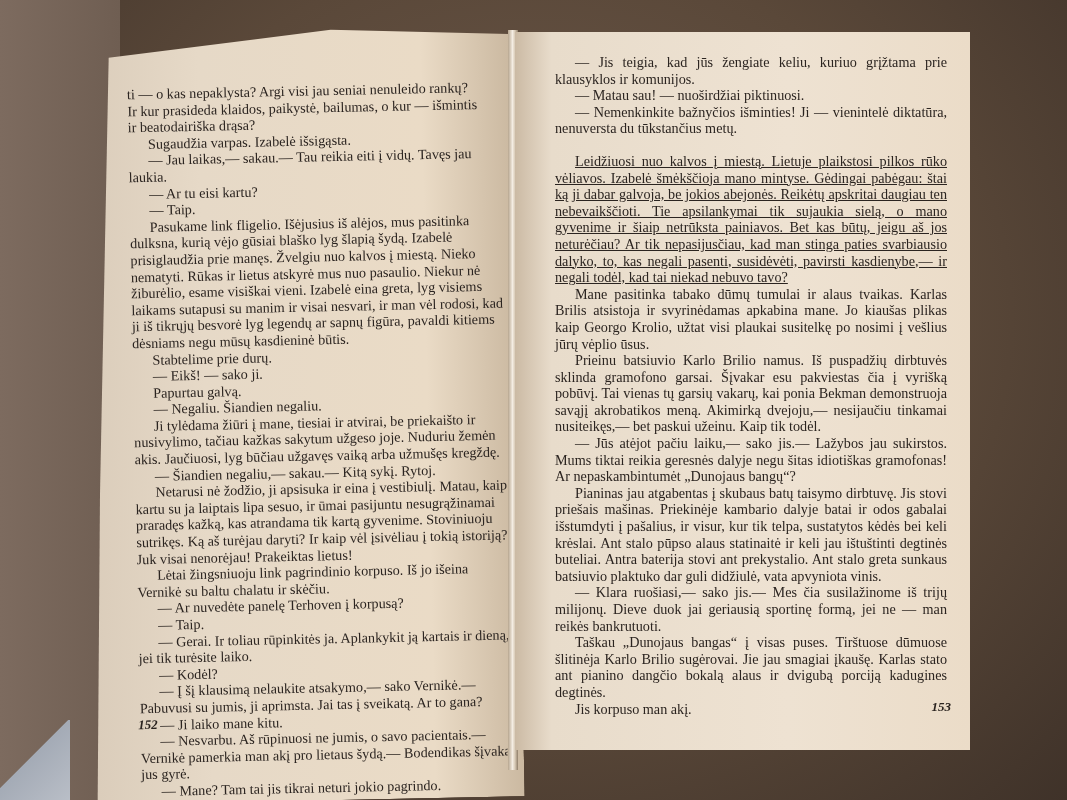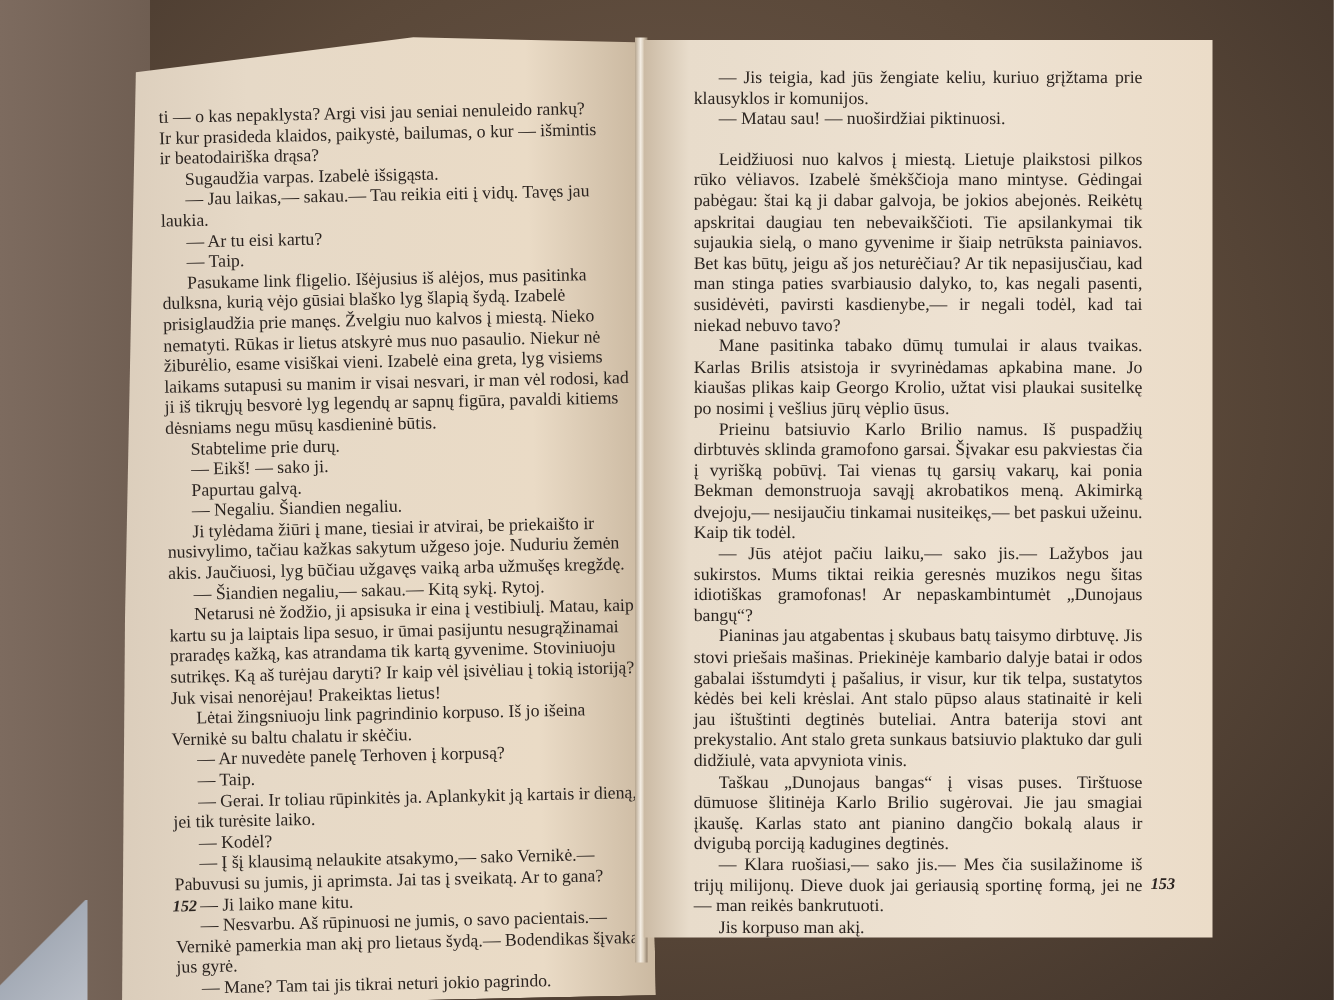--- a/index.html
+++ b/index.html
@@ -24,35 +24,35 @@
     .page-left {
       left: 70px; top: 22px; width: 445px; height: 778px;
       background: linear-gradient(90deg, #d9cbb9 0%, #e6d9c7 30%, #eadbc6 80%, #cbb9a1 100%);
       clip-path: polygon(10% 4%, 60% 1%, 100% 2%, 100% 100%, 4% 100%, 6% 60%);
       padding: 60px 8px 0 62px;
       transform: rotate(-1.2deg); transform-origin: 60% 40%;
     }
     .page-right {
       left: 515px; top: 32px; width: 455px; height: 718px;
       background: linear-gradient(90deg, #cbbaa4 0%, #e8dccb 8%, #eee2d2 60%, #ebdcc8 100%);
-      padding: 22px 56px 0 40px;
+      padding: 22px 23px 0 40px;
     }
     .spine {
       position: absolute; left: 508px; top: 30px; width: 10px; height: 740px;
       background: linear-gradient(90deg, #b6a58e 0%, #f4ede3 45%, #d8cab6 70%, #8f7e69 100%);
     }
     .para { margin: 0; text-align: justify; text-indent: 20px; }
     .para.noindent { text-indent: 0; }
-    .para.gap { margin-top: 16px; }
+    .para.gap { margin-top: 16px; text-decoration: underline; }
     .page-left .para { text-align: left; }
     .page-num {
       position: absolute; font-style: italic; font-weight: bold; font-size: 13px; color: #2b2420;
     }
     .page-left .page-num { left: 60px; bottom: 70px; }
-    .page-right .page-num { right: 30px; bottom: 34px; text-align: center; }
+    .page-right .page-num { right: 19px; bottom: 34px; text-align: center; }
   </style>
 </head>
 <body>
 
 <div class="cloth-left"></div>
 <div class="cloth-corner"></div>
 
 <div class="book">
 
   <div class="page page-left">
@@ -81,24 +81,25 @@
     <p class="para">— Nesvarbu. Aš rūpinuosi ne jumis, o savo pacientais.— Vernikė pamerkia man akį pro lietaus šydą.— Bodendikas šįvakar jus gyrė.</p>
     <p class="para">— Mane? Tam tai jis tikrai neturi jokio pagrindo.</p>
     <span class="page-num">152</span>
   </div>
 
   <div class="spine"></div>
 
   <div class="page page-right">
     <p class="para">— Jis teigia, kad jūs žengiate keliu, kuriuo grįžtama prie klausyklos ir komunijos.</p>
     <p class="para">— Matau sau! — nuoširdžiai piktinuosi.</p>
+    <p class="para">— Nemenkinkite bažnyčios išminties! Ji — vienintelė diktatūra, nenuversta du tūkstančius metų.</p>
     <p class="para gap">Leidžiuosi nuo kalvos į miestą. Lietuje plaikstosi pilkos rūko vėliavos. Izabelė šmėkščioja mano mintyse. Gėdingai pabėgau: štai ką ji dabar galvoja, be jokios abejonės. Reikėtų apskritai daugiau ten nebevaikščioti. Tie apsilankymai tik sujaukia sielą, o mano gyvenime ir šiaip netrūksta painiavos. Bet kas būtų, jeigu aš jos neturėčiau? Ar tik nepasijusčiau, kad man stinga paties svarbiausio dalyko, to, kas negali pasenti, susidėvėti, pavirsti kasdienybe,— ir negali todėl, kad tai niekad nebuvo tavo?</p>
     <p class="para">Mane pasitinka tabako dūmų tumulai ir alaus tvaikas. Karlas Brilis atsistoja ir svyrinėdamas apkabina mane. Jo kiaušas plikas kaip Georgo Krolio, užtat visi plaukai susitelkę po nosimi į vešlius jūrų vėplio ūsus.</p>
     <p class="para">Prieinu batsiuvio Karlo Brilio namus. Iš puspadžių dirbtuvės sklinda gramofono garsai. Šįvakar esu pakviestas čia į vyrišką pobūvį. Tai vienas tų garsių vakarų, kai ponia Bekman demonstruoja savąjį akrobatikos meną. Akimirką dvejoju,— nesijaučiu tinkamai nusiteikęs,— bet paskui užeinu. Kaip tik todėl.</p>
-    <p class="para">— Jūs atėjot pačiu laiku,— sako jis.— Lažybos jau sukirstos. Mums tiktai reikia geresnės muzikos negu šitas idiotiškas gramofonas! Ar nepaskambintumėt „Dunojaus bangų“?</p>
+    <p class="para">— Jūs atėjot pačiu laiku,— sako jis.— Lažybos jau sukirstos. Mums tiktai reikia geresnės dalyje negu šitas idiotiškas gramofonas! Ar nepaskambintumėt „Dunojaus bangų“?</p>
     <p class="para">Pianinas jau atgabentas į skubaus batų taisymo dirbtuvę. Jis stovi priešais mašinas. Priekinėje kambario dalyje batai ir odos gabalai išstumdyti į pašalius, ir visur, kur tik telpa, sustatytos kėdės bei keli krėslai. Ant stalo pūpso alaus statinaitė ir keli jau ištuštinti degtinės buteliai. Antra baterija stovi ant prekystalio. Ant stalo greta sunkaus batsiuvio plaktuko dar guli didžiulė, vata apvyniota vinis.</p>
+    <p class="para">— Klara ruošiasi,— sako jis.— Mes čia susilažinome iš trijų milijonų. Dieve duok jai geriausią sportinę formą, jei ne — man reikės bankrutuoti.</p>
     <p class="para">Taškau „Dunojaus bangas“ į visas puses. Tirštuose dūmuose šlitinėja Karlo Brilio sugėrovai. Jie jau smagiai įkaušę. Karlas stato ant pianino dangčio bokalą alaus ir dvigubą porciją kadugines degtinės.</p>
-    <p class="para">— Klara ruošiasi,— sako jis.— Mes čia susilažinome iš trijų milijonų. Dieve duok jai geriausią sportinę formą, jei ne — man reikės bankrutuoti.</p>
     <p class="para">Jis korpuso man akį.</p>
     <span class="page-num">153</span>
   </div>
 
 </div>
 
 </body></html>

